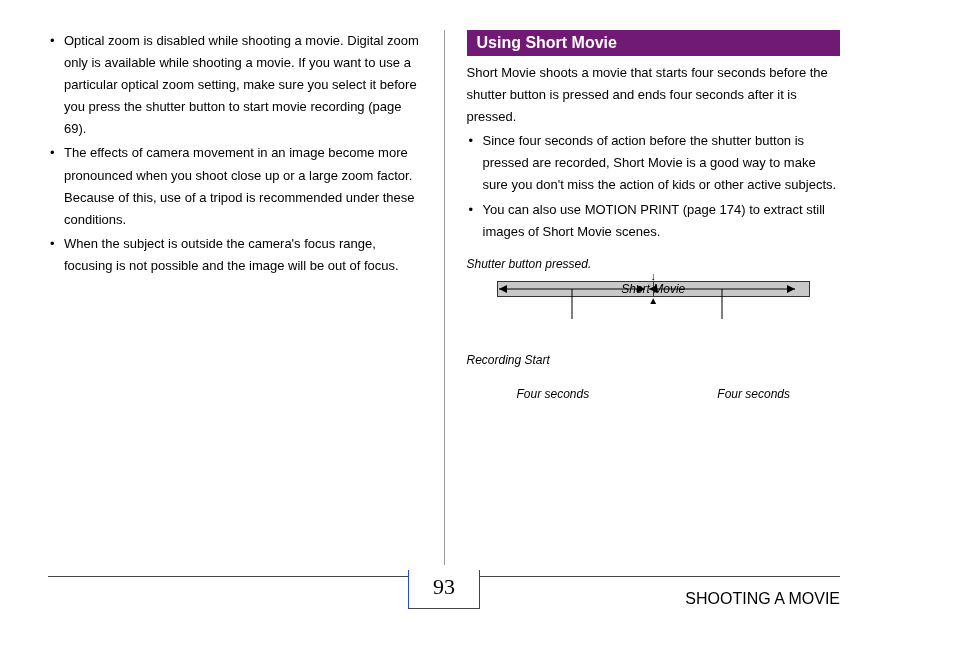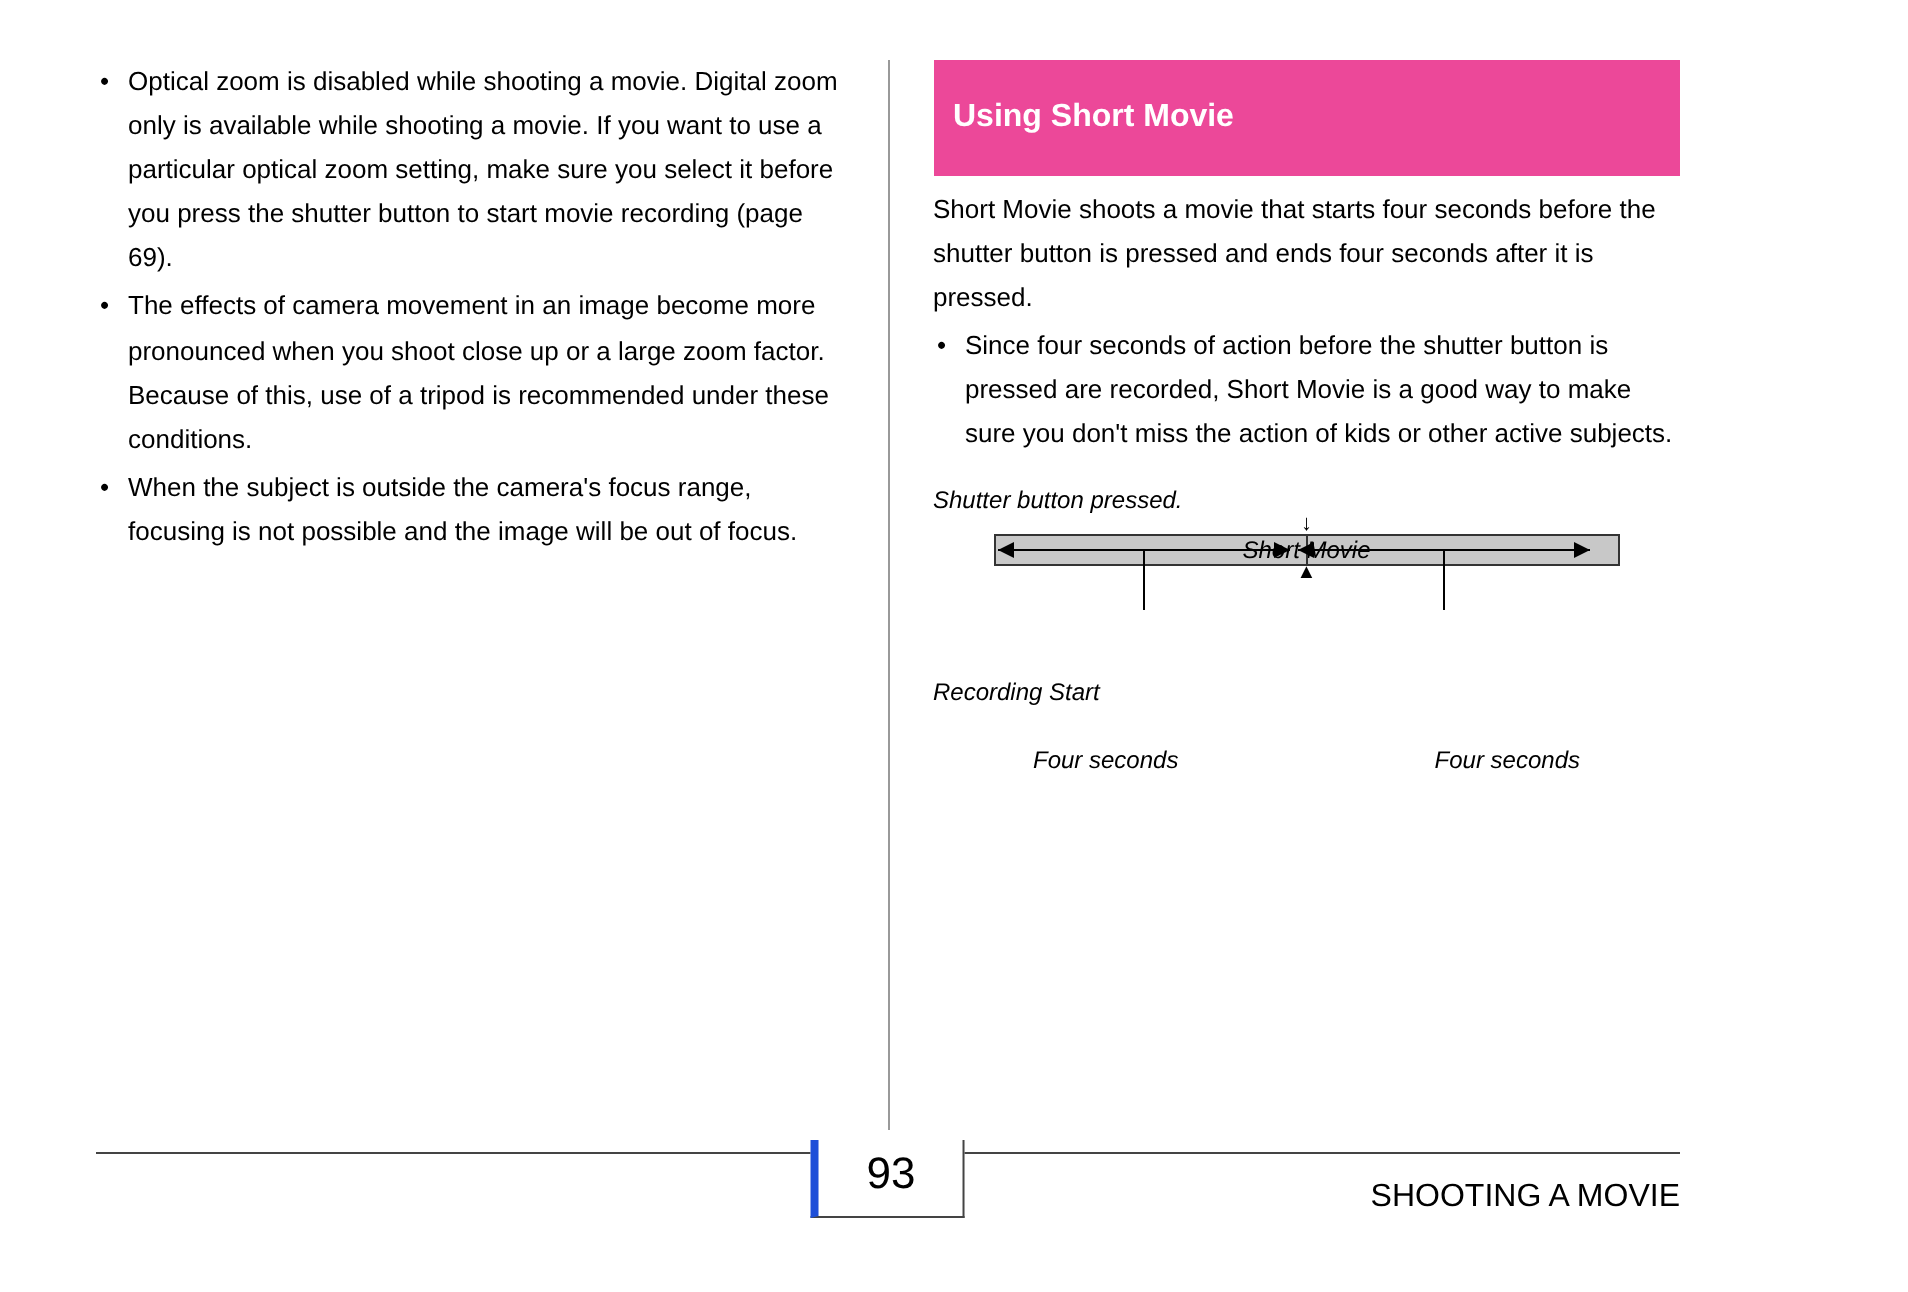--- a/index.html
+++ b/index.html
@@ -48,25 +48,25 @@
     margin-bottom: 2px;
   }
   ul.bullets > li::before {
     content: "•";
     position: absolute;
     left: 2px;
     top: 0;
     font-size: 13px;
   }
   .section-header {
-    background: #ec4899;
+    background: #701a75;
     color: #fff;
     font-weight: bold;
     font-size: 16px;
-    padding: 20px 10px;
+    padding: 4px 10px;
     margin-bottom: 6px;
   }
   .intro {
     font-size: 13px;
     line-height: 1.7;
     margin-bottom: 2px;
   }
 
   
   .diagram {
@@ -146,26 +146,26 @@
     right: 48px;
     top: 576px;
     border-top: 1px solid #444;
   }
   .page-num-box {
     position: absolute;
     left: 50%;
     top: 570px;
     transform: translateX(-50%);
     background: #fff;
-    border-left: 4px solid #1d4ed8;
+    border-left: 1px solid #1d4ed8;
     border-right: 1px solid #444;
     border-bottom: 1px solid #444;
     padding: 4px 24px 8px 24px;
     font-size: 22px;
-    font-family: Liberation Sans, sans-serif;
+    font-family: Liberation Serif, serif;
   }
   .footer-title {
     position: absolute;
     right: 48px;
     top: 590px;
     font-size: 16px;
   }
 </style>
 </head>
 <body>
@@ -182,20 +182,21 @@
       </ul>
     </div>
 
     <div class="divider"></div>
 
     <div class="col-right">
       <div class="section-header">Using Short Movie</div>
       <div class="intro">Short Movie shoots a movie that starts four seconds before the shutter button is pressed and ends four seconds after it is pressed.</div>
       <ul class="bullets">
         <li>Since four seconds of action before the shutter button is pressed are recorded, Short Movie is a good way to make sure you don't miss the action of kids or other active subjects.</li>
+        <li>You can also use MOTION PRINT (page 174) to extract still images of Short Movie scenes.</li>
       </ul>
 
       <div class="diagram">
         <div class="d-top-label">Shutter button pressed.</div>
         <div class="d-top-arrow">↓</div>
 
         <div class="d-bar-wrap">
           <div class="d-bar">Short Movie</div>
           <div class="d-tick" style="left:0"></div>
           <div class="d-tick" style="left:50%"></div>

